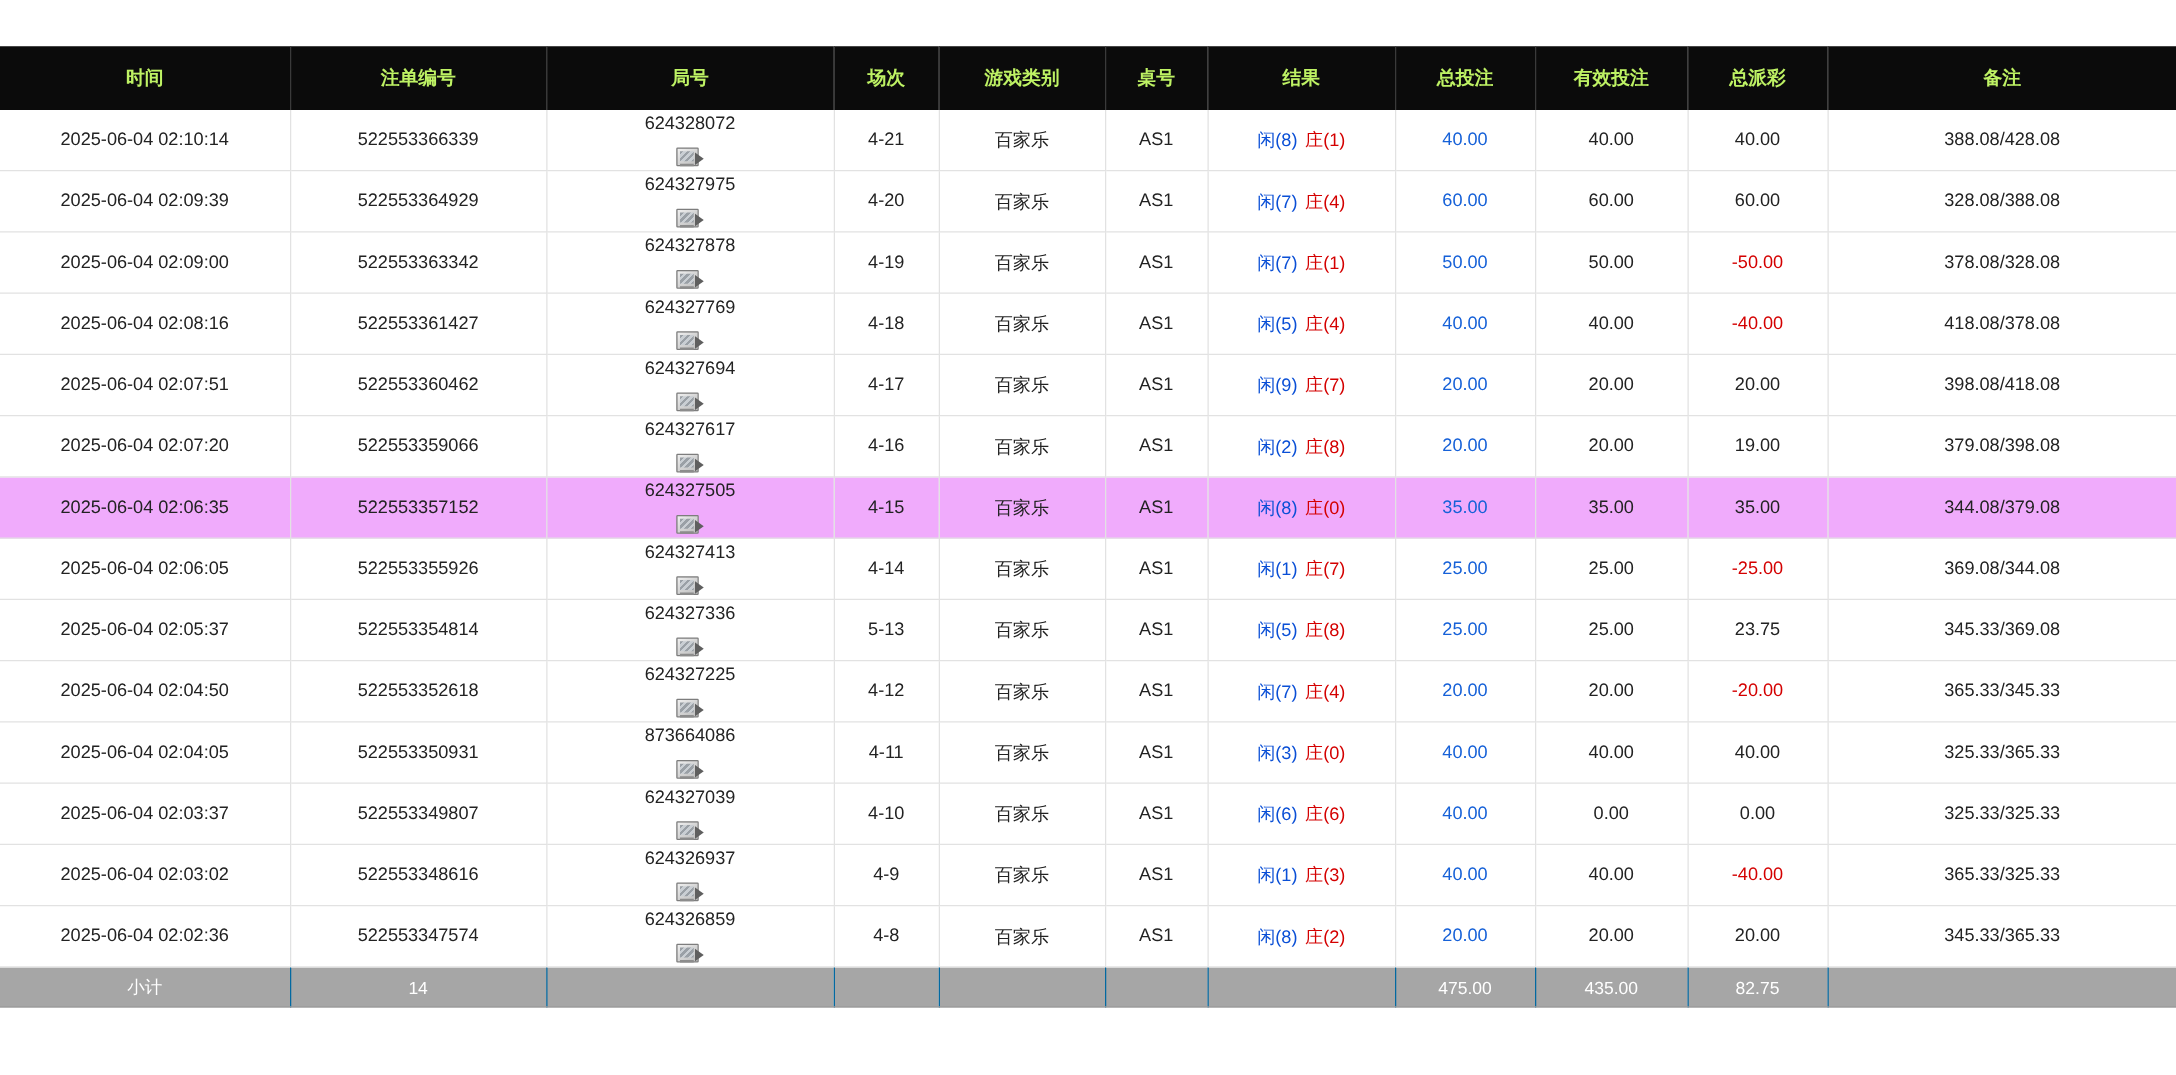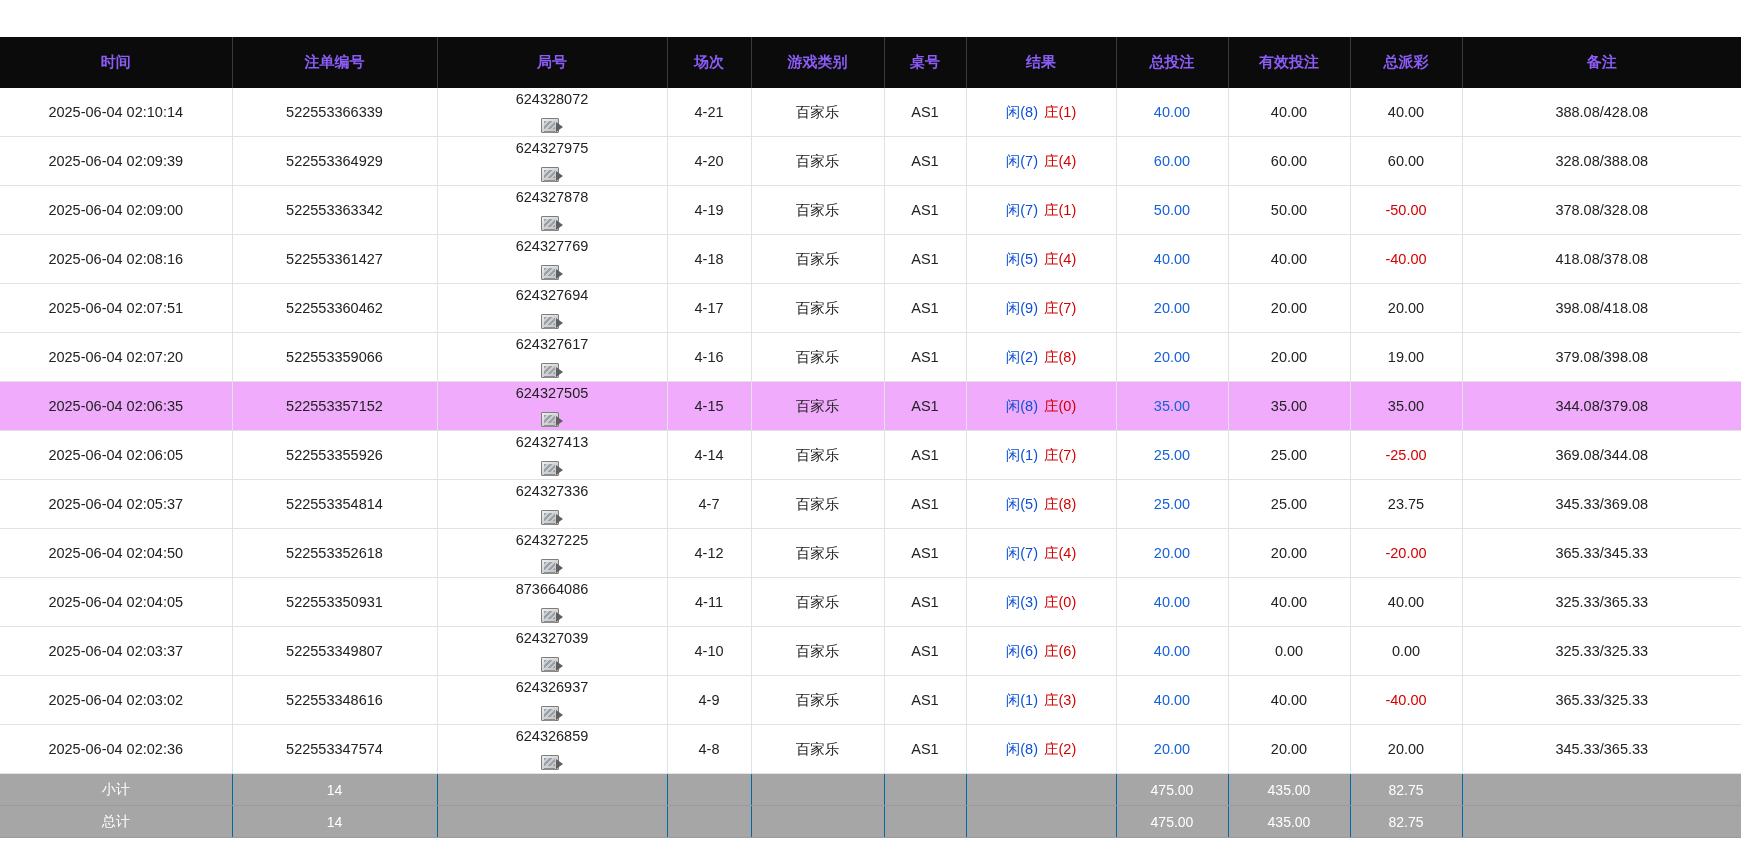--- a/index.html
+++ b/index.html
@@ -21,21 +21,21 @@
     top: 37px;
     width: 1741px;
   }
   table.bet-table {
     border-collapse: collapse;
     width: 1741px;
     table-layout: fixed;
   }
   table.bet-table th {
     background: #0b0b0b;
-    color: #8b5cf6;
+    color: #bef264;
     font-size: 15px;
     font-weight: bold;
     height: 51px;
     padding: 0 4px;
     text-align: center;
     border-right: 1px solid #3a3a3a;
     white-space: nowrap;
   }
   table.bet-table th:last-child { border-right: none; margin-top: 23px; }
 
@@ -342,21 +342,21 @@
             <td>
               <span class="round-cell">
                 <span>624327336</span>
                 <span class="video-icon">
                   <span class="screen"></span>
                   <span class="base"></span>
                   <span class="play"></span>
                 </span>
               </span>
             </td>
-            <td>4-7</td>
+            <td>5-13</td>
             <td>百家乐</td>
             <td>AS1</td>
             <td><span class="blue">闲(5)</span><span class="result-sep"></span><span class="red">庄(8)</span></td>
             <td><span class="link-blue">25.00</span></td>
             <td>25.00</td>
             <td><span class="">23.75</span></td>
             <td>345.33/369.08</td>
           </tr>
           <tr class="">
             <td>2025-06-04 02:04:50</td>
@@ -474,29 +474,16 @@
             <td class="blank"></td>
             <td class="blank"></td>
             <td class="blank"></td>
             <td class="blank"></td>
             <td class="blank"></td>
             <td>475.00</td>
             <td>435.00</td>
             <td>82.75</td>
             <td class="blank"></td>
           </tr>
-          <tr class="summary">
-            <td>总计</td>
-            <td>14</td>
-            <td class="blank"></td>
-            <td class="blank"></td>
-            <td class="blank"></td>
-            <td class="blank"></td>
-            <td class="blank"></td>
-            <td>475.00</td>
-            <td>435.00</td>
-            <td>82.75</td>
-            <td class="blank"></td>
-          </tr>
         </tbody>
     </table>
   </div>
 </div>
 
 </body></html>

